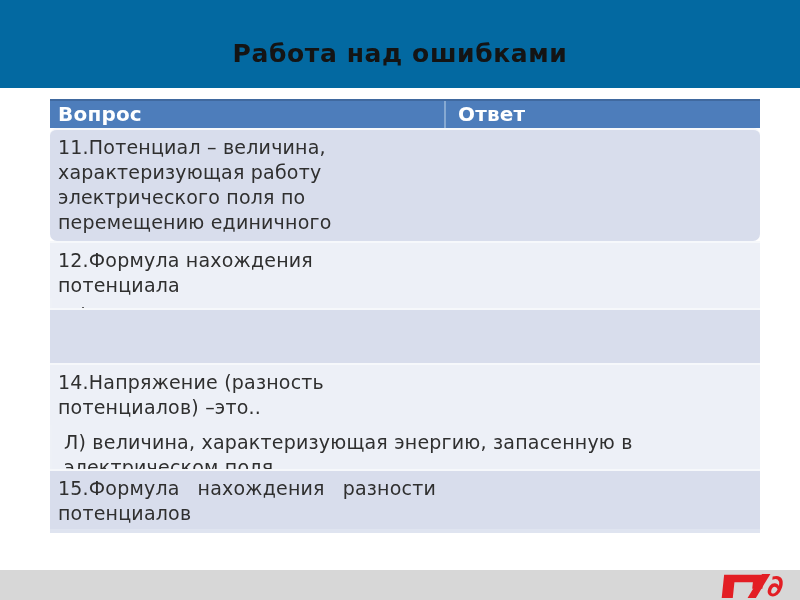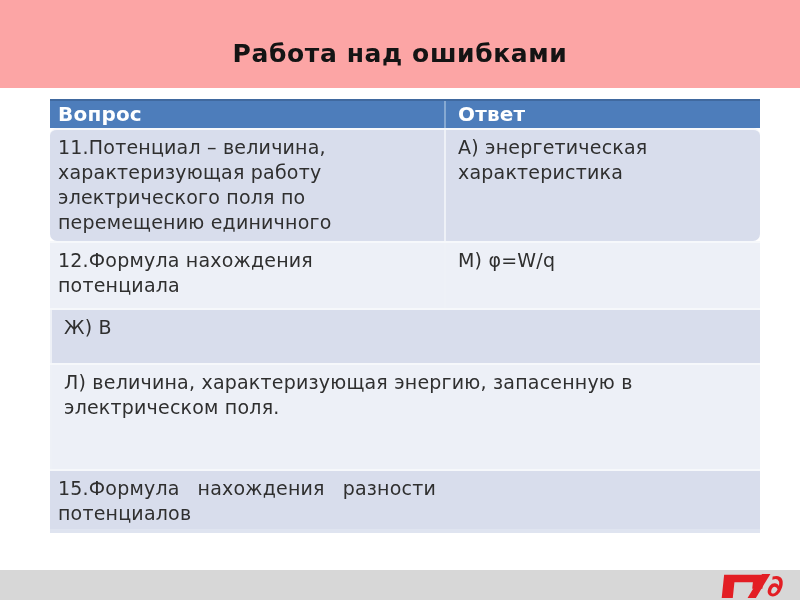--- a/index.html
+++ b/index.html
@@ -8,21 +8,21 @@
     font-family: "DejaVu Sans", "Liberation Sans", sans-serif;
     background: #ffffff;
     position: relative;
     overflow: hidden;
   }
   .slide { position: absolute; inset: 0; }
 
   
   .top-band {
     position: absolute; left: 0; top: 0; width: 800px; height: 88px;
-    background: #fca5a5;
+    background: #0369a1;
     display: flex; justify-content: center; align-items: center;
     padding-top: 18px;
   }
   .top-band h1 {
     font-size: 25px; font-weight: bold; color: #141414;
     letter-spacing: 0.6px;
   }
 
   
   .qtable {
@@ -39,21 +39,21 @@
   .thead {
     background: #4d7dbb; color: #ffffff; height: 29px;
     border-top: 2px solid #40699f;
     font-weight: bold; font-size: 20px;
     display: flex; align-items: center;
   }
   .thead .c1, .thead .c2 { padding-top: 0; padding-bottom: 0; display: flex; align-items: center; height: 100%; }
   .thead .c2 { border-left-color: #86a9d2; }
 
   .band-a { background: #d8ddec; }
-  .band-b { background: #edf0f7; }
+  .band-b { background: #edf0f7; flex-direction: column; }
   .trow + .trow { border-top: 2px solid #f6f8fb; }
 
   .r11 { height: 113px; border-radius: 7px; }
   .r12 { height: 67px; }
   .r13 { height: 55px; }
   .r14 { height: 106px; }
   .r15 { height: 60px; gap: 28px; }
   .r15 .c1 { text-align: justify; }
 
   
@@ -77,33 +77,32 @@
 
   <div class="qtable">
 
     <div class="trow thead">
       <div class="cell c1">Вопрос</div>
       <div class="cell c2">Ответ</div>
     </div>
 
     <div class="trow band-a r11">
       <div class="cell c1">11.Потенциал – величина, характеризующая работу электрического поля по перемещению единичного положительного заряда.</div>
-      <div class="cell c2">А) энергетическая характеристика</div>
     </div>
 
     <div class="trow band-b r12">
       <div class="cell c1">12.Формула нахождения потенциала</div>
       <div class="cell c2">М) φ=W/q</div>
     </div>
 
     <div class="trow band-a r13">
-      <div class="cell c2">Ж) В</div>
     </div>
 
     <div class="trow band-b r14">
+      <div class="cell c1">14.Напряжение (разность потенциалов) –это..</div>
       <div class="cell c2">Л) величина, характеризующая энергию, запасенную в электрическом поля.</div>
     </div>
 
     <div class="trow band-a r15">
       <div class="cell c1">15.Формула нахождения разности потенциалов</div>
     </div>
 
   </div>
 
   <div class="bottom-band">

